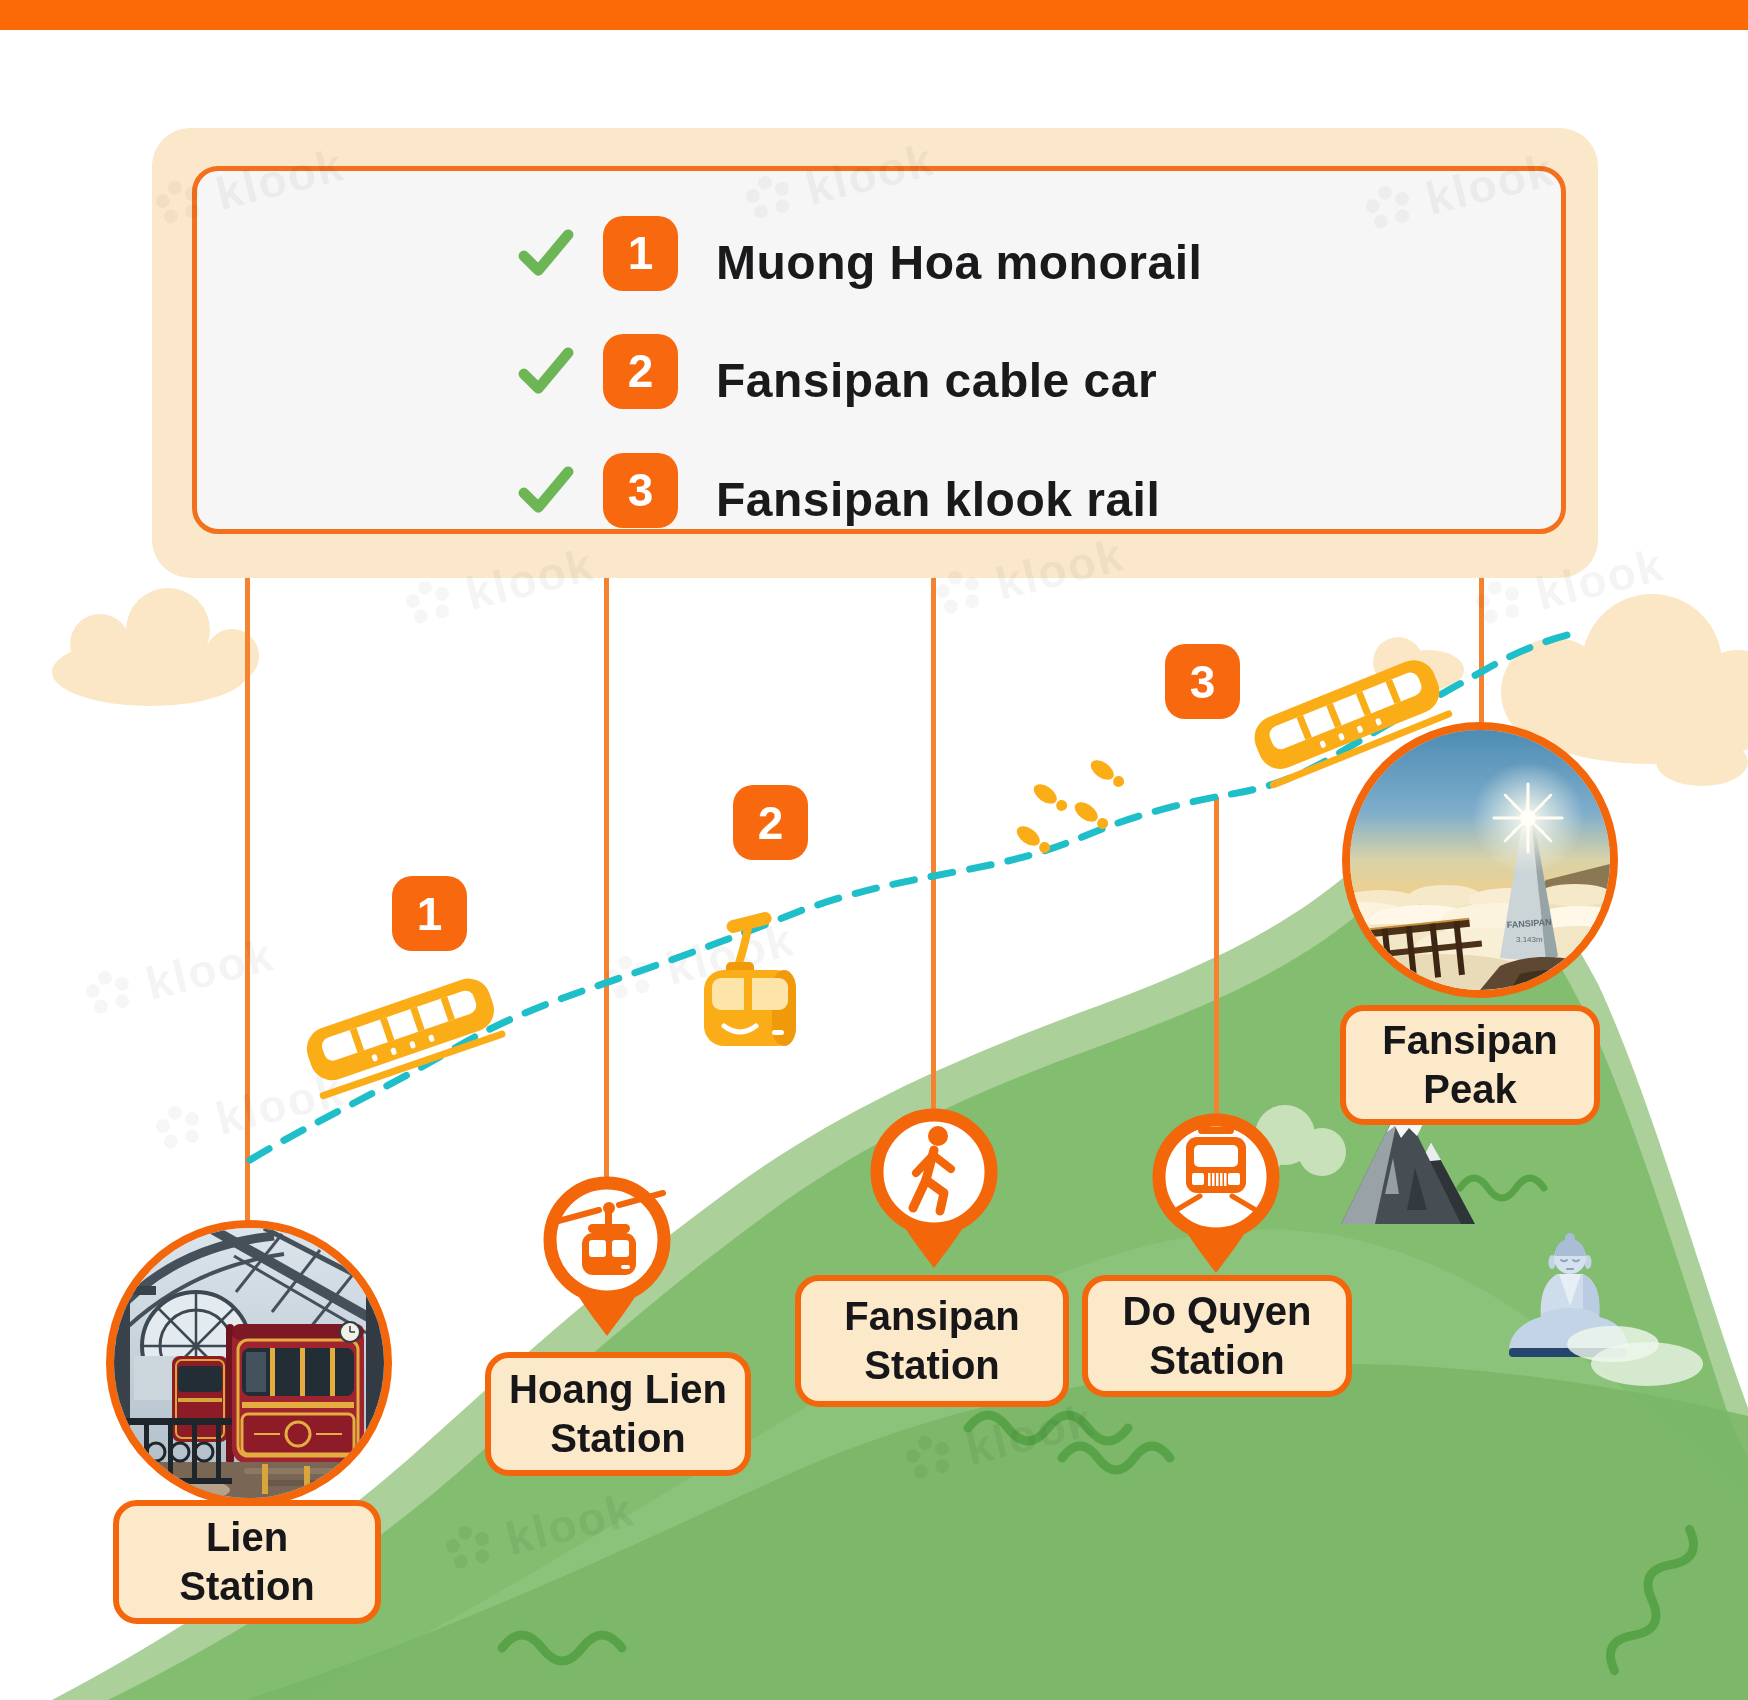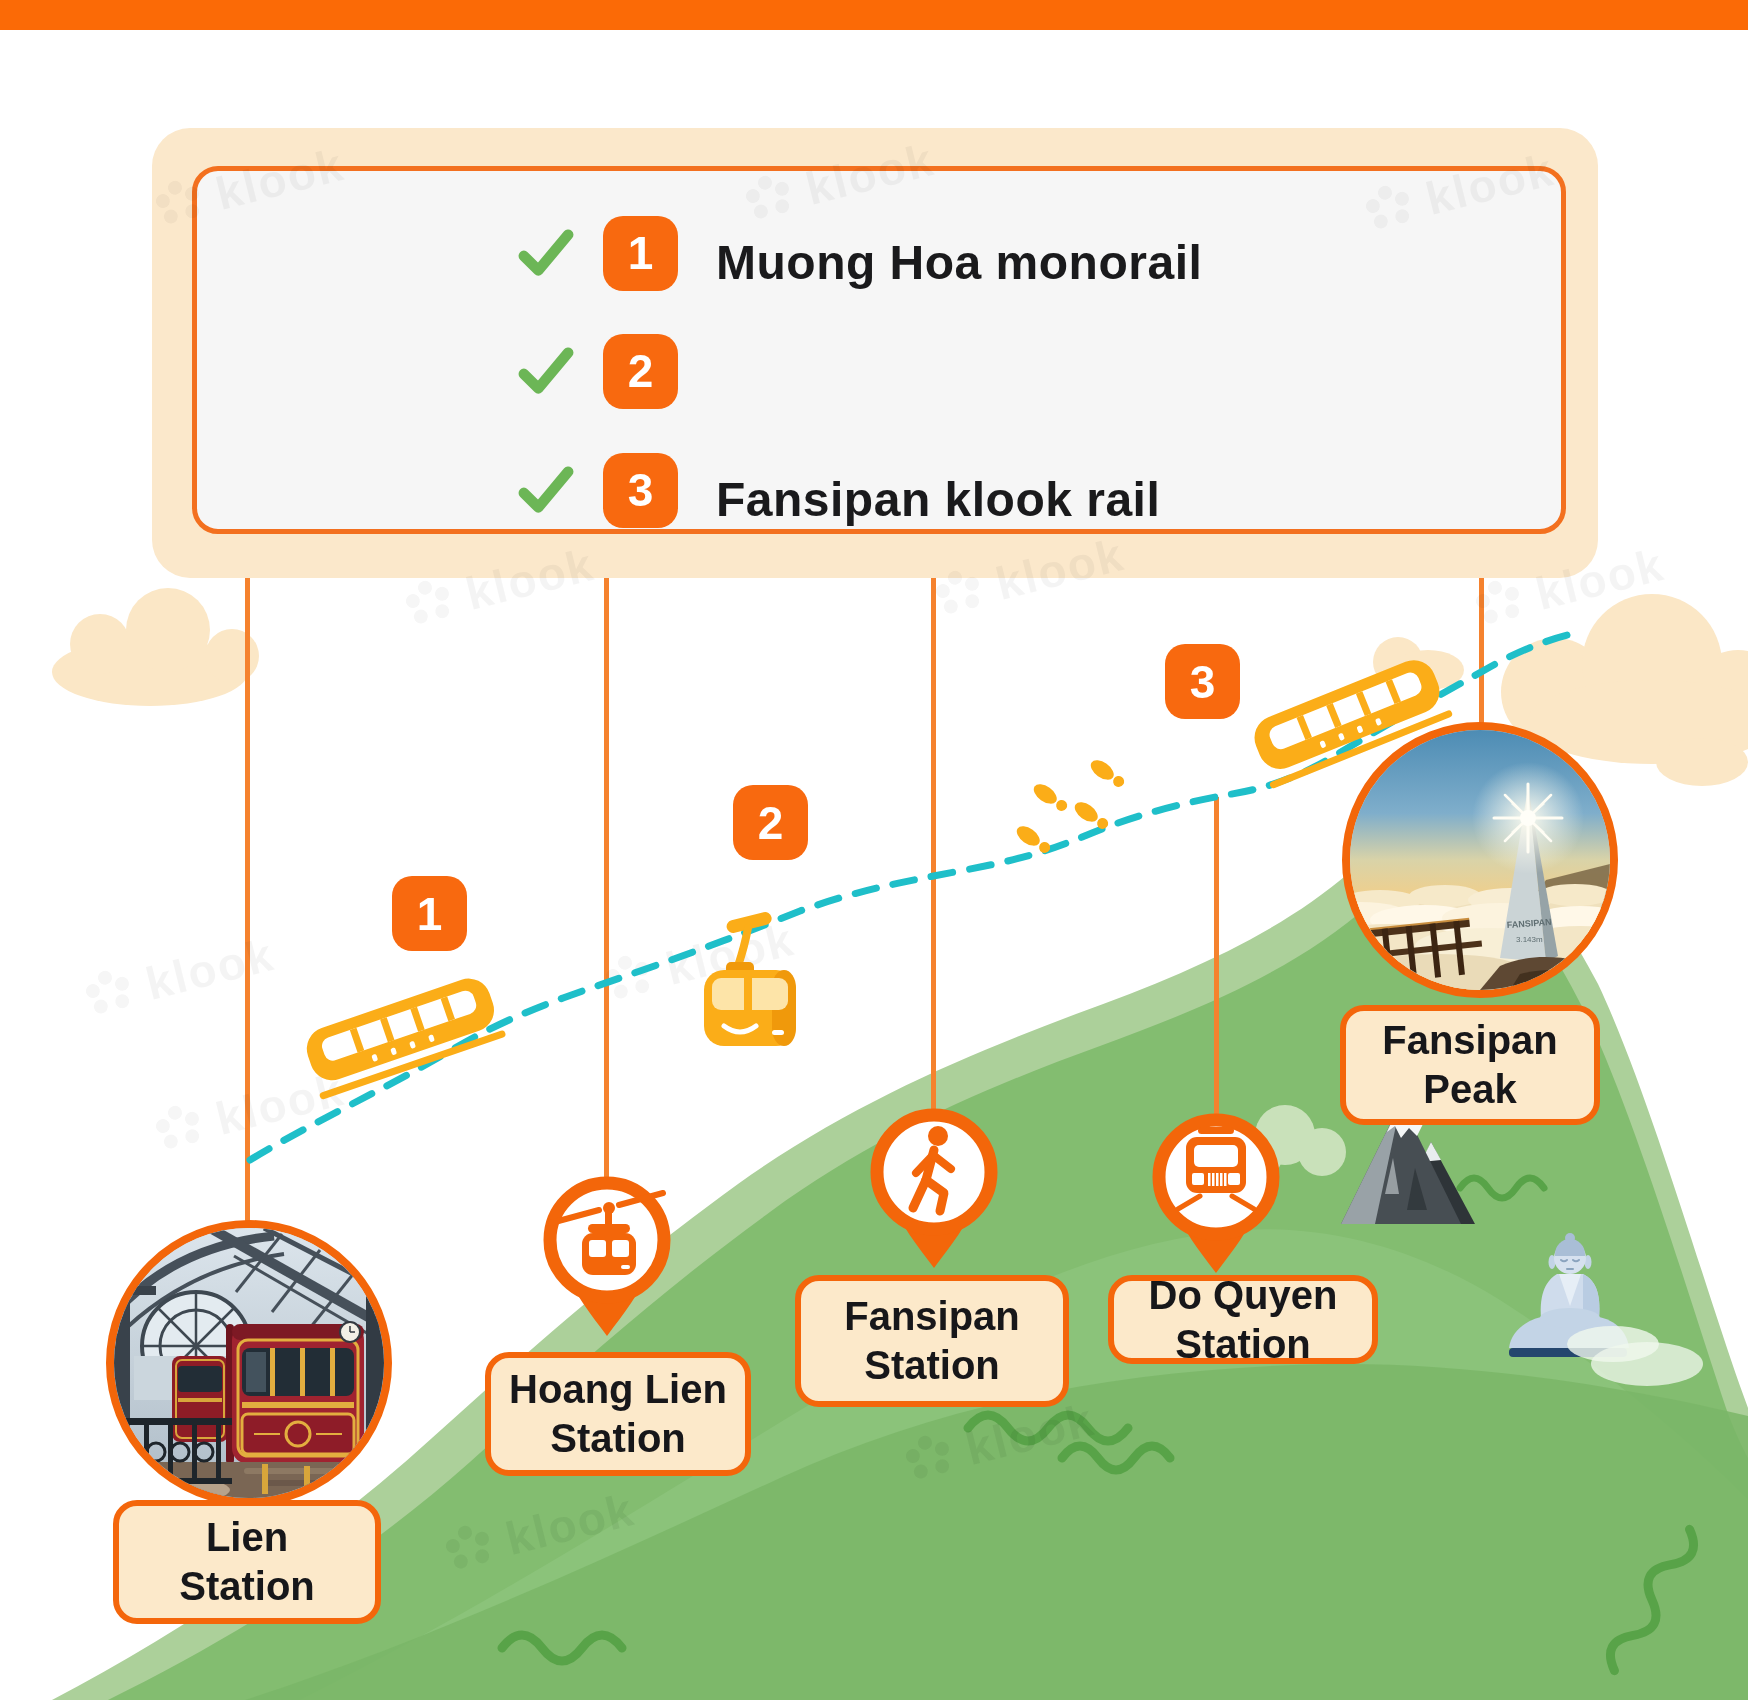--- a/index.html
+++ b/index.html
@@ -47,21 +47,21 @@
   .photo-peak{left:1342px;top:722px;width:276px;height:276px;}
   .photo svg{display:block;}
 
   
   .slabel{position:absolute;background:#FCE9CA;border:6px solid #F4660B;border-radius:24px;
     display:flex;flex-direction:column;align-items:center;justify-content:center;
     font-size:40px;font-weight:800;color:#17171A;line-height:1.22;text-align:center;}
   .lb-sapa{left:113px;top:1500px;width:268px;height:124px;}
   .lb-hoang{left:477px;top:1352px;width:266px;height:124px;margin-left:8px;}
   .lb-fansipan{left:795px;top:1275px;width:274px;height:132px;}
-  .lb-doquyen{left:1108px;top:1275px;width:270px;height:89px;}
+  .lb-doquyen{left:1082px;top:1275px;width:270px;height:122px;}
   .lb-peak{left:1340px;top:1005px;width:260px;height:120px;}
 
   
   .wm{position:absolute;display:flex;align-items:center;gap:12px;font-weight:800;font-size:46px;
       color:rgba(0,0,0,0.045);transform:rotate(-14deg);pointer-events:none;letter-spacing:2px;}
   .wm svg{opacity:.9;}
   .wm.dark{color:rgba(25,70,20,0.08);}
   .wm1{left:150px;top:160px;} .wm2{left:740px;top:155px;} .wm3{left:1360px;top:165px;}
   .wm4{left:400px;top:560px;} .wm5{left:930px;top:550px;} .wm6{left:1470px;top:560px;}
   .wm7{left:80px;top:950px;}  .wm8{left:600px;top:935px;} .wm9{left:150px;top:1085px;}
@@ -182,20 +182,21 @@
           <path d="M7 30 L22 45 L53 8" stroke="#6CB656" stroke-width="11" fill="none" stroke-linecap="round" stroke-linejoin="round"></path>
           </svg>
         <div class="badge">1</div>
         <div class="legend-text">Muong Hoa monorail</div>
       </div>
       <div class="legend-row r1">
         <svg class="check" viewBox="0 0 60 54">
           <path d="M7 30 L22 45 L53 8" stroke="#6CB656" stroke-width="11" fill="none" stroke-linecap="round" stroke-linejoin="round"></path>
           </svg>
         <div class="badge">2</div>
+        <div class="legend-text">Fansipan cable car</div>
       </div>
       <div class="legend-row r2">
         <svg class="check" viewBox="0 0 60 54">
           <path d="M7 30 L22 45 L53 8" stroke="#6CB656" stroke-width="11" fill="none" stroke-linecap="round" stroke-linejoin="round"></path>
           </svg>
         <div class="badge">3</div>
         <div class="legend-text">Fansipan klook rail</div>
       </div>
     </div>
   </div>

